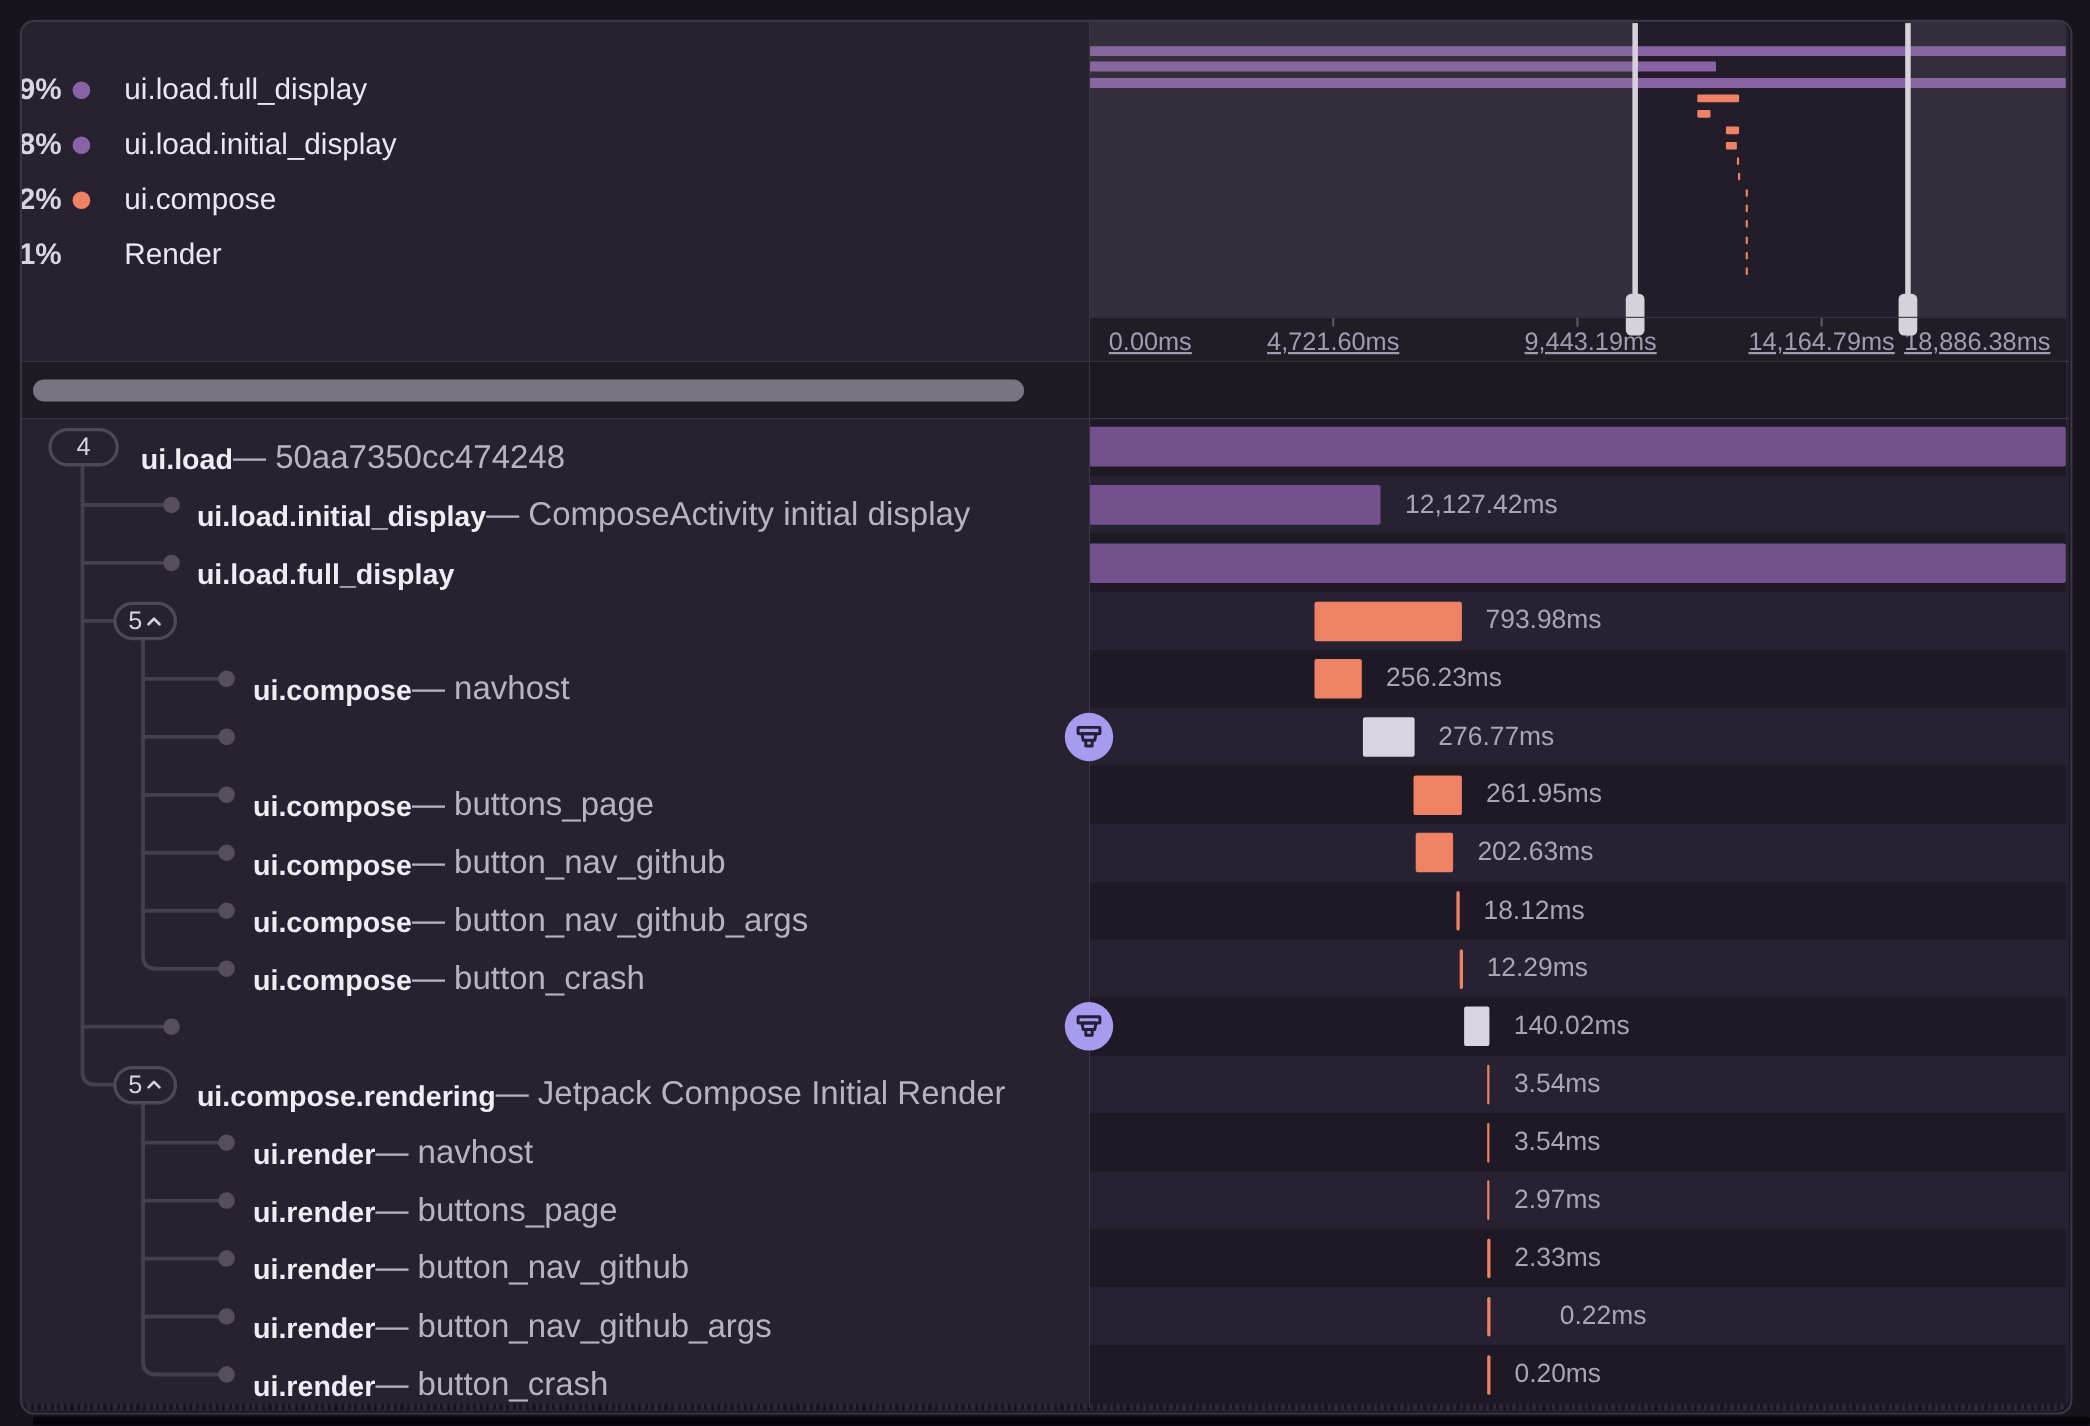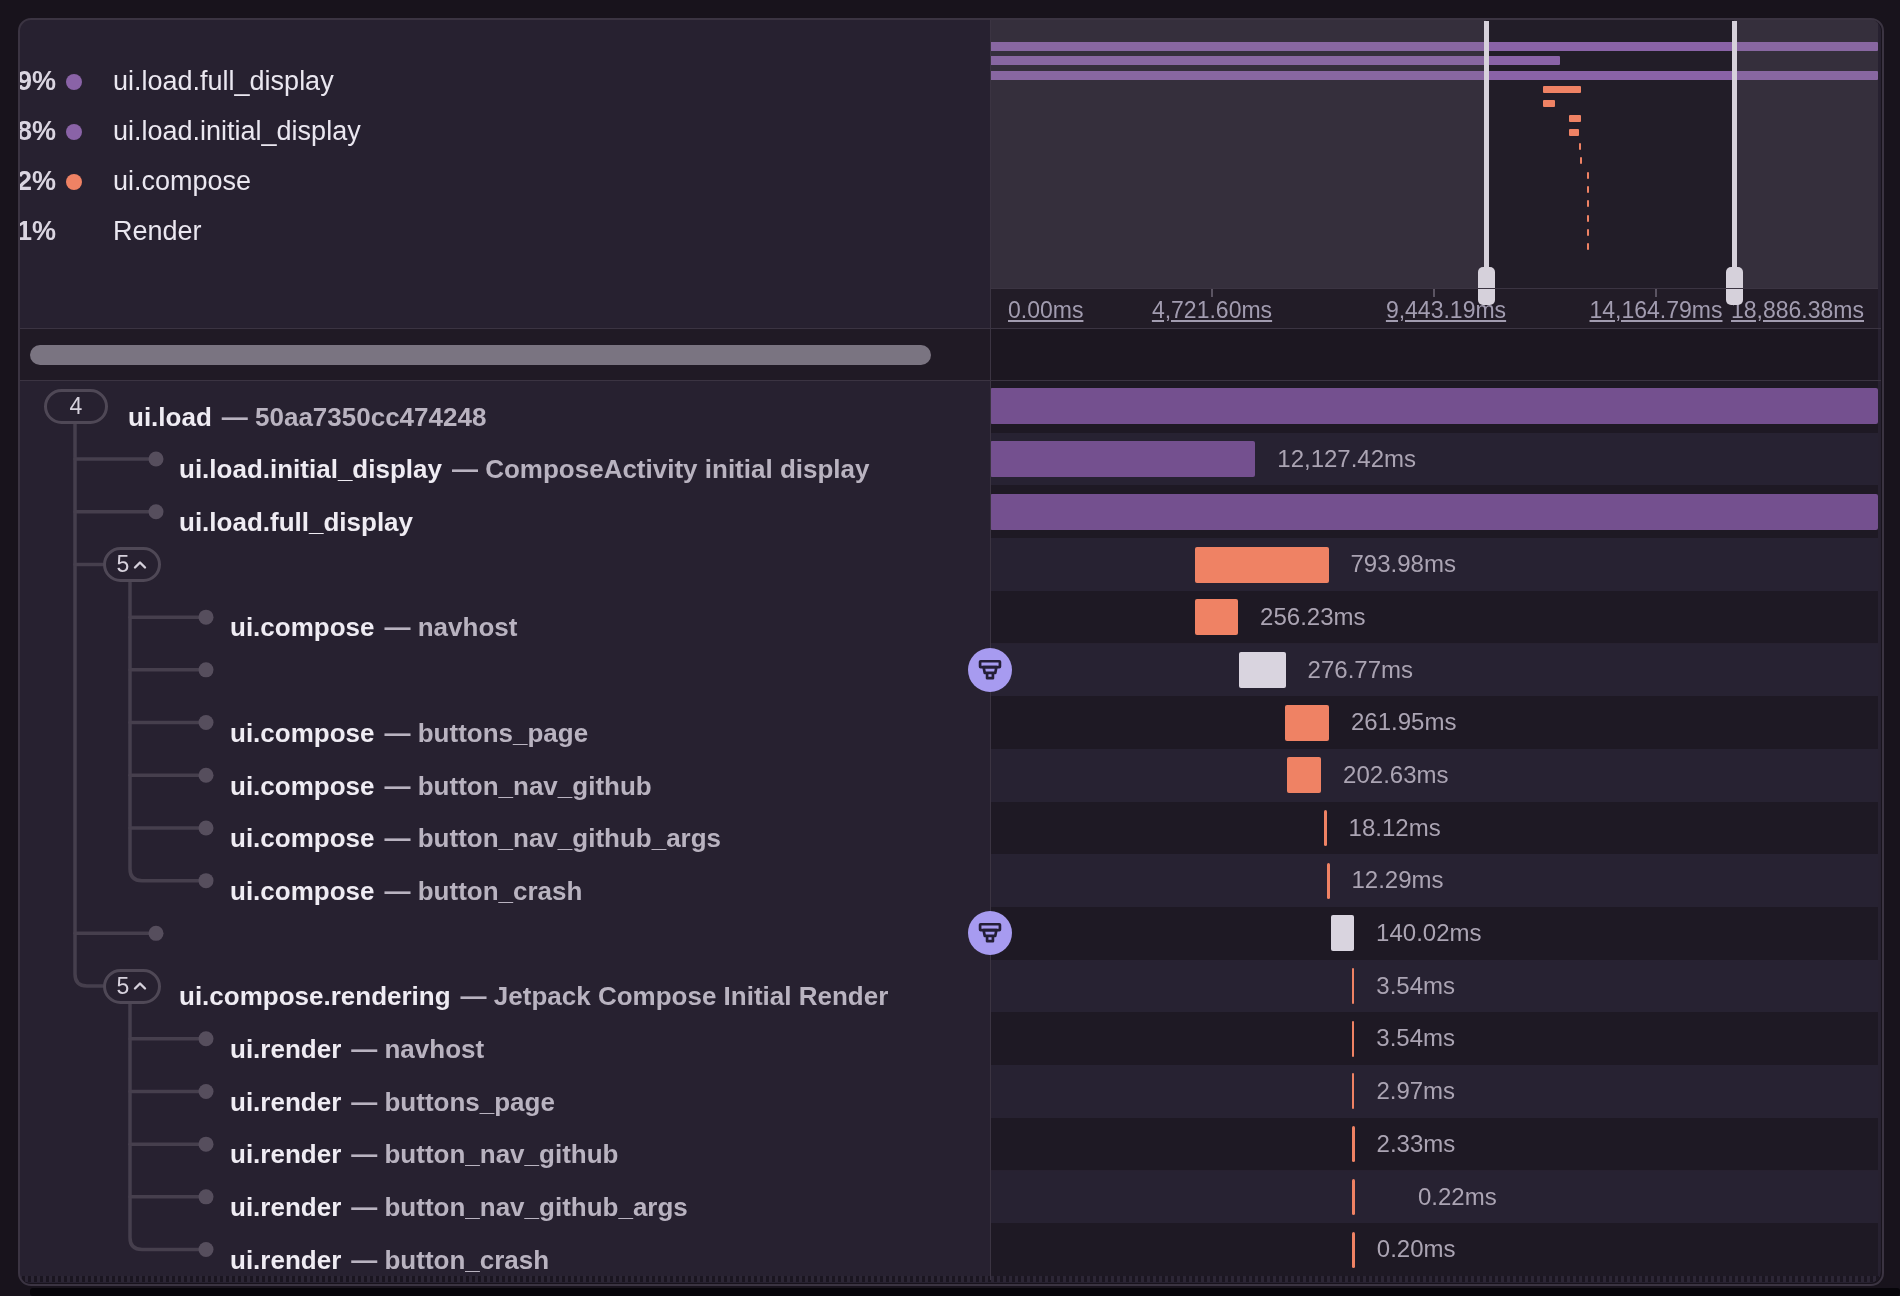--- a/index.html
+++ b/index.html
@@ -14,21 +14,21 @@
   .leg-pct{font-size:27px;color:#dad5e1;font-weight:700;text-align:right;}
   .bullet{width:16px;height:16px;border-radius:50%;}
   .mini-bar{position:absolute;border-radius:1px;}
   .axis-label{position:absolute;font-size:23px;color:#a29cb0;white-space:nowrap;text-decoration:underline;}
   .tick{position:absolute;width:2px;height:8px;background:#5b5462;}
   .wf-row{position:absolute;}
   .wf-bar{position:absolute;border-radius:2px;}
   .wf-label{position:absolute;font-size:24px;color:#aba4b3;white-space:nowrap;}
   .tree-row{position:absolute;display:flex;align-items:flex-end;white-space:nowrap;}
   .tree-op{font-size:26px;font-weight:700;color:#efecf3;}
-  .tree-desc{font-size:26px;font-weight:700;color:#b9b3c0;margin-left:10px;}
+  .tree-desc{font-size:30px;font-weight:400;color:#b9b3c0;}
   .badge{position:absolute;display:flex;align-items:center;justify-content:center;gap:4px;
          border:3px solid #4f4856;border-radius:20px;background:#272130;color:#d6d1dc;
          font-size:23px;box-sizing:border-box;z-index:8;}
   .pro-icon{position:absolute;width:44px;height:44px;border-radius:50%;background:#a79bf0;
          display:flex;align-items:center;justify-content:center;z-index:40;}
   .handle{position:absolute;background:#d6d1db;z-index:12;}
   .grip{position:absolute;background:#d6d1db;border-radius:5px;z-index:13;}
   .hline{position:absolute;background:#3b3442;z-index:20;}
 </style>
 </head>

